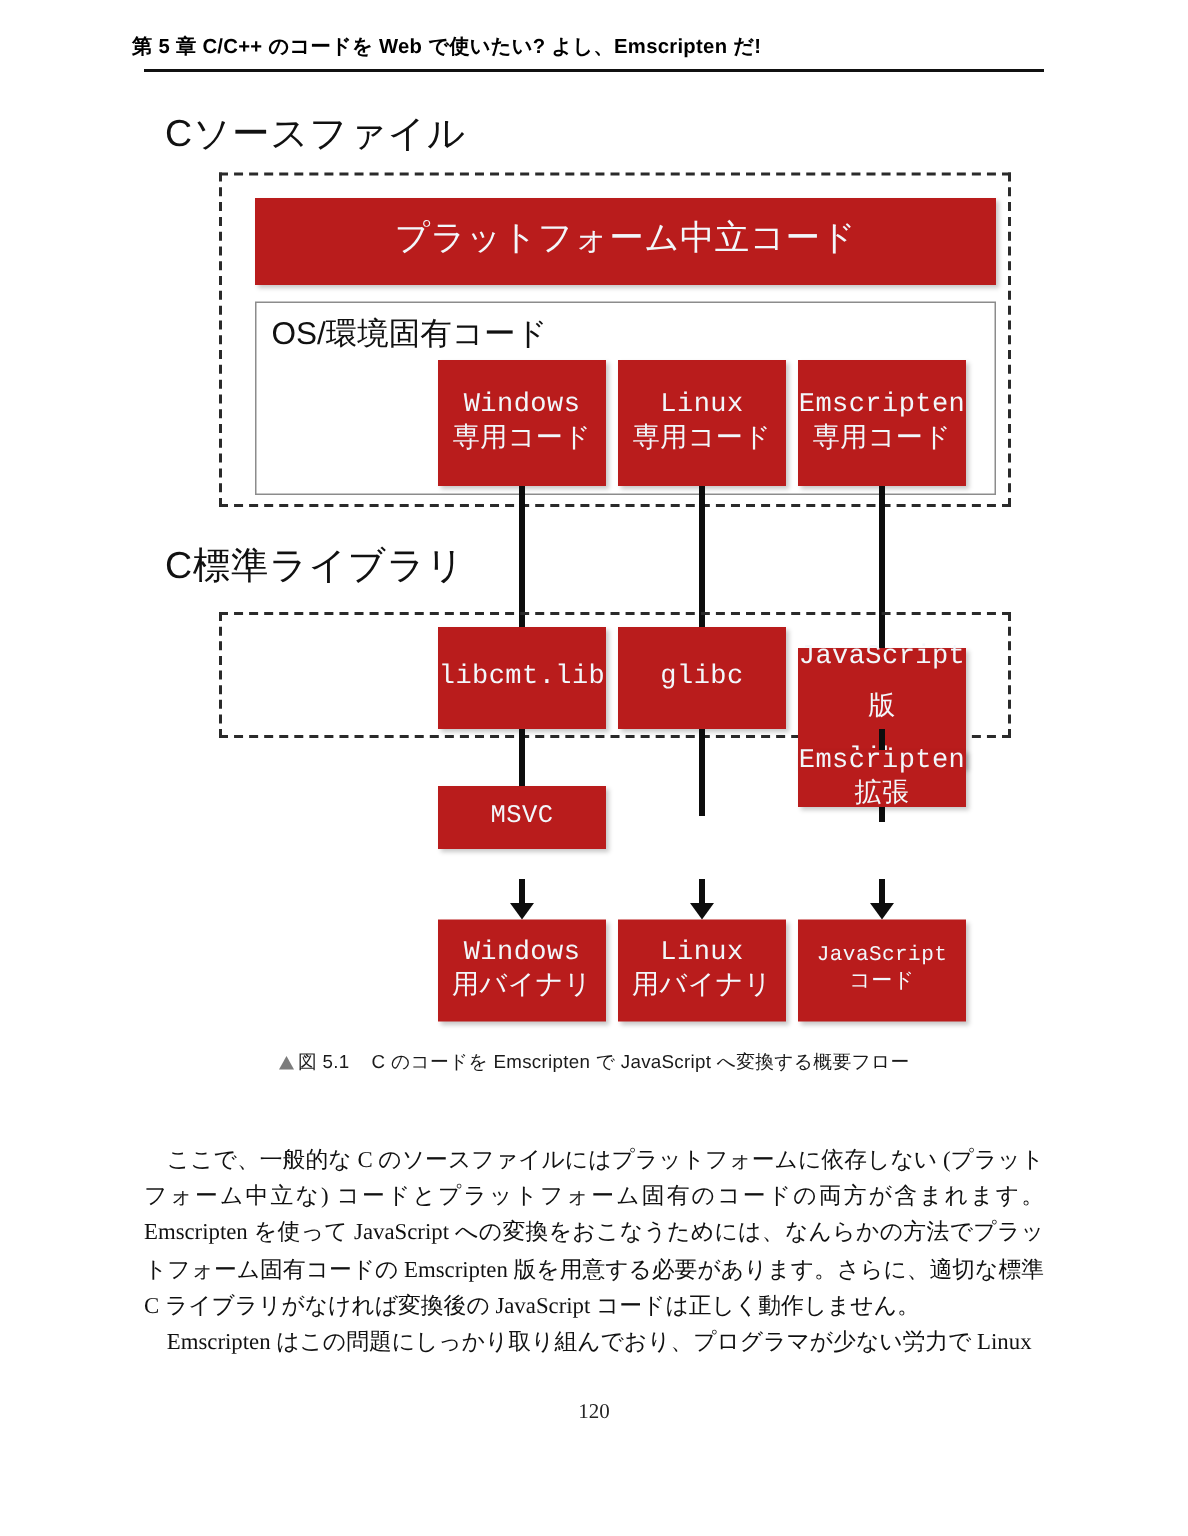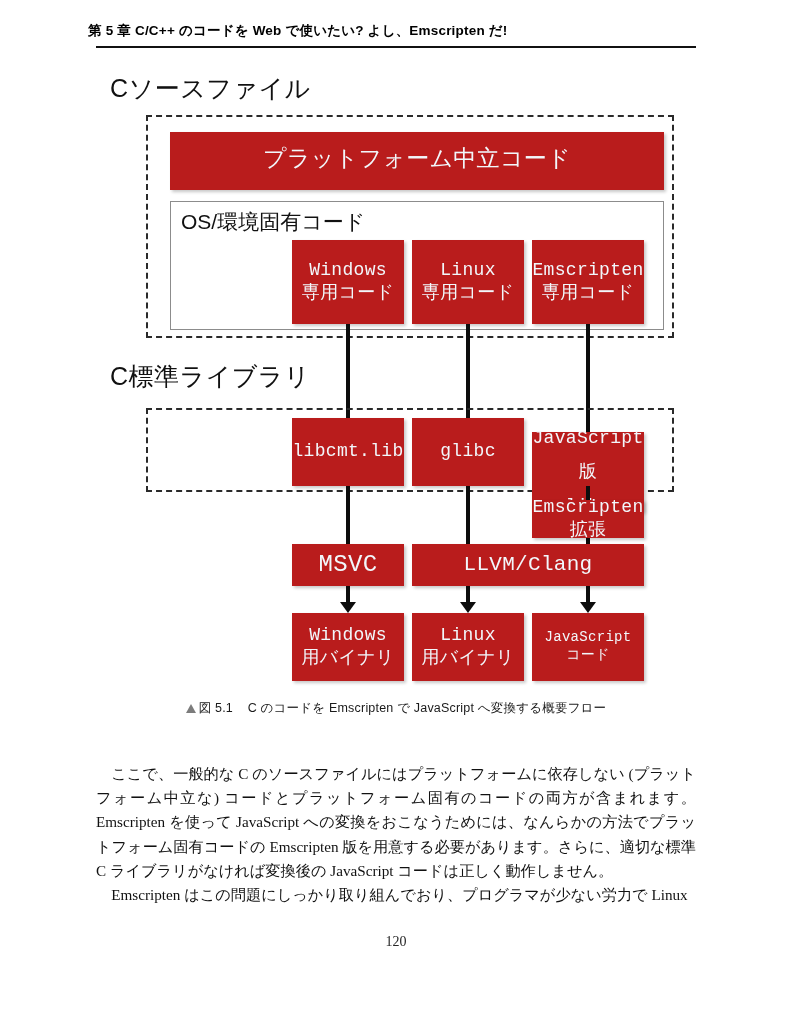--- a/index.html
+++ b/index.html
@@ -219,27 +219,24 @@
 
   <div class="connector" style="left:346px; top:426px; height:58px;"></div>
   <div class="connector" style="left:466px; top:426px; height:58px;"></div>
   <div class="connector" style="left:586px; top:426px; height:14px;"></div>
   <div class="connector" style="left:586px; top:478px; height:10px;"></div>
 
   <div class="bbox" style="left:532px; top:440px; width:112px; height:38px; font-size:18px;">
     <span>Emscripten拡張</span>
   </div>
 
-  <div class="bbox" style="left:292px; top:484px; width:112px; height:42px; font-size:24px;">
+  <div class="bbox" style="left:292px; top:464px; width:112px; height:42px; font-size:17px;">
     <span>MSVC</span>
   </div>
 
-  <div class="bbox" style="left:412px; top:484px; width:232px; height:42px; font-size:21px;">
-    <span>LLVM/Clang</span>
-  </div>
 
   <div class="connector" style="left:346px; top:526px; height:18px;"></div>
   <div class="arrow" style="left:340px; top:542px;"></div>
 
   <div class="connector" style="left:466px; top:526px; height:18px;"></div>
   <div class="arrow" style="left:460px; top:542px;"></div>
 
   <div class="connector" style="left:586px; top:526px; height:18px;"></div>
   <div class="arrow" style="left:580px; top:542px;"></div>
 

